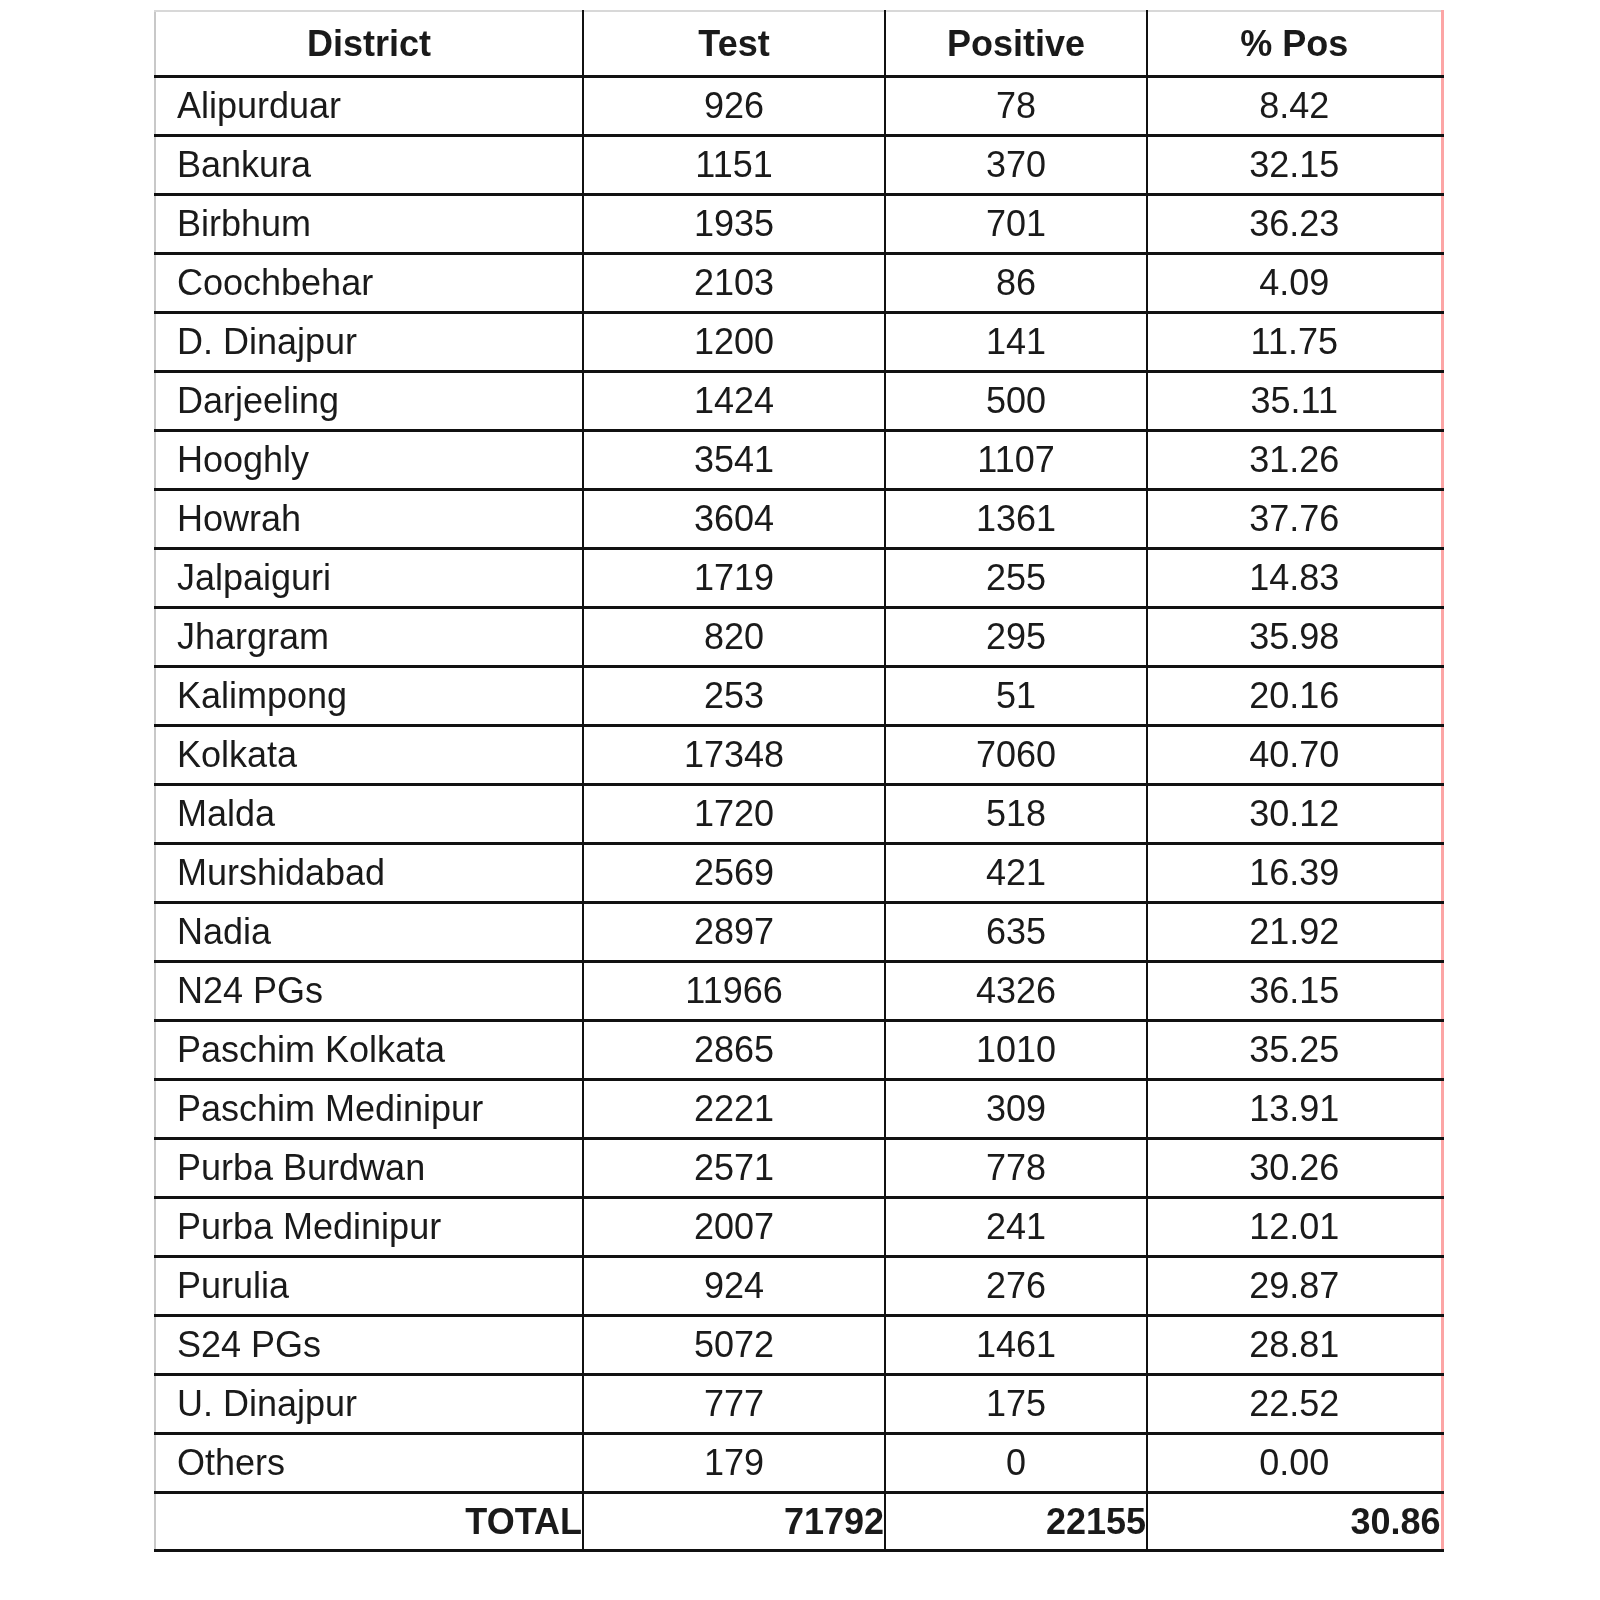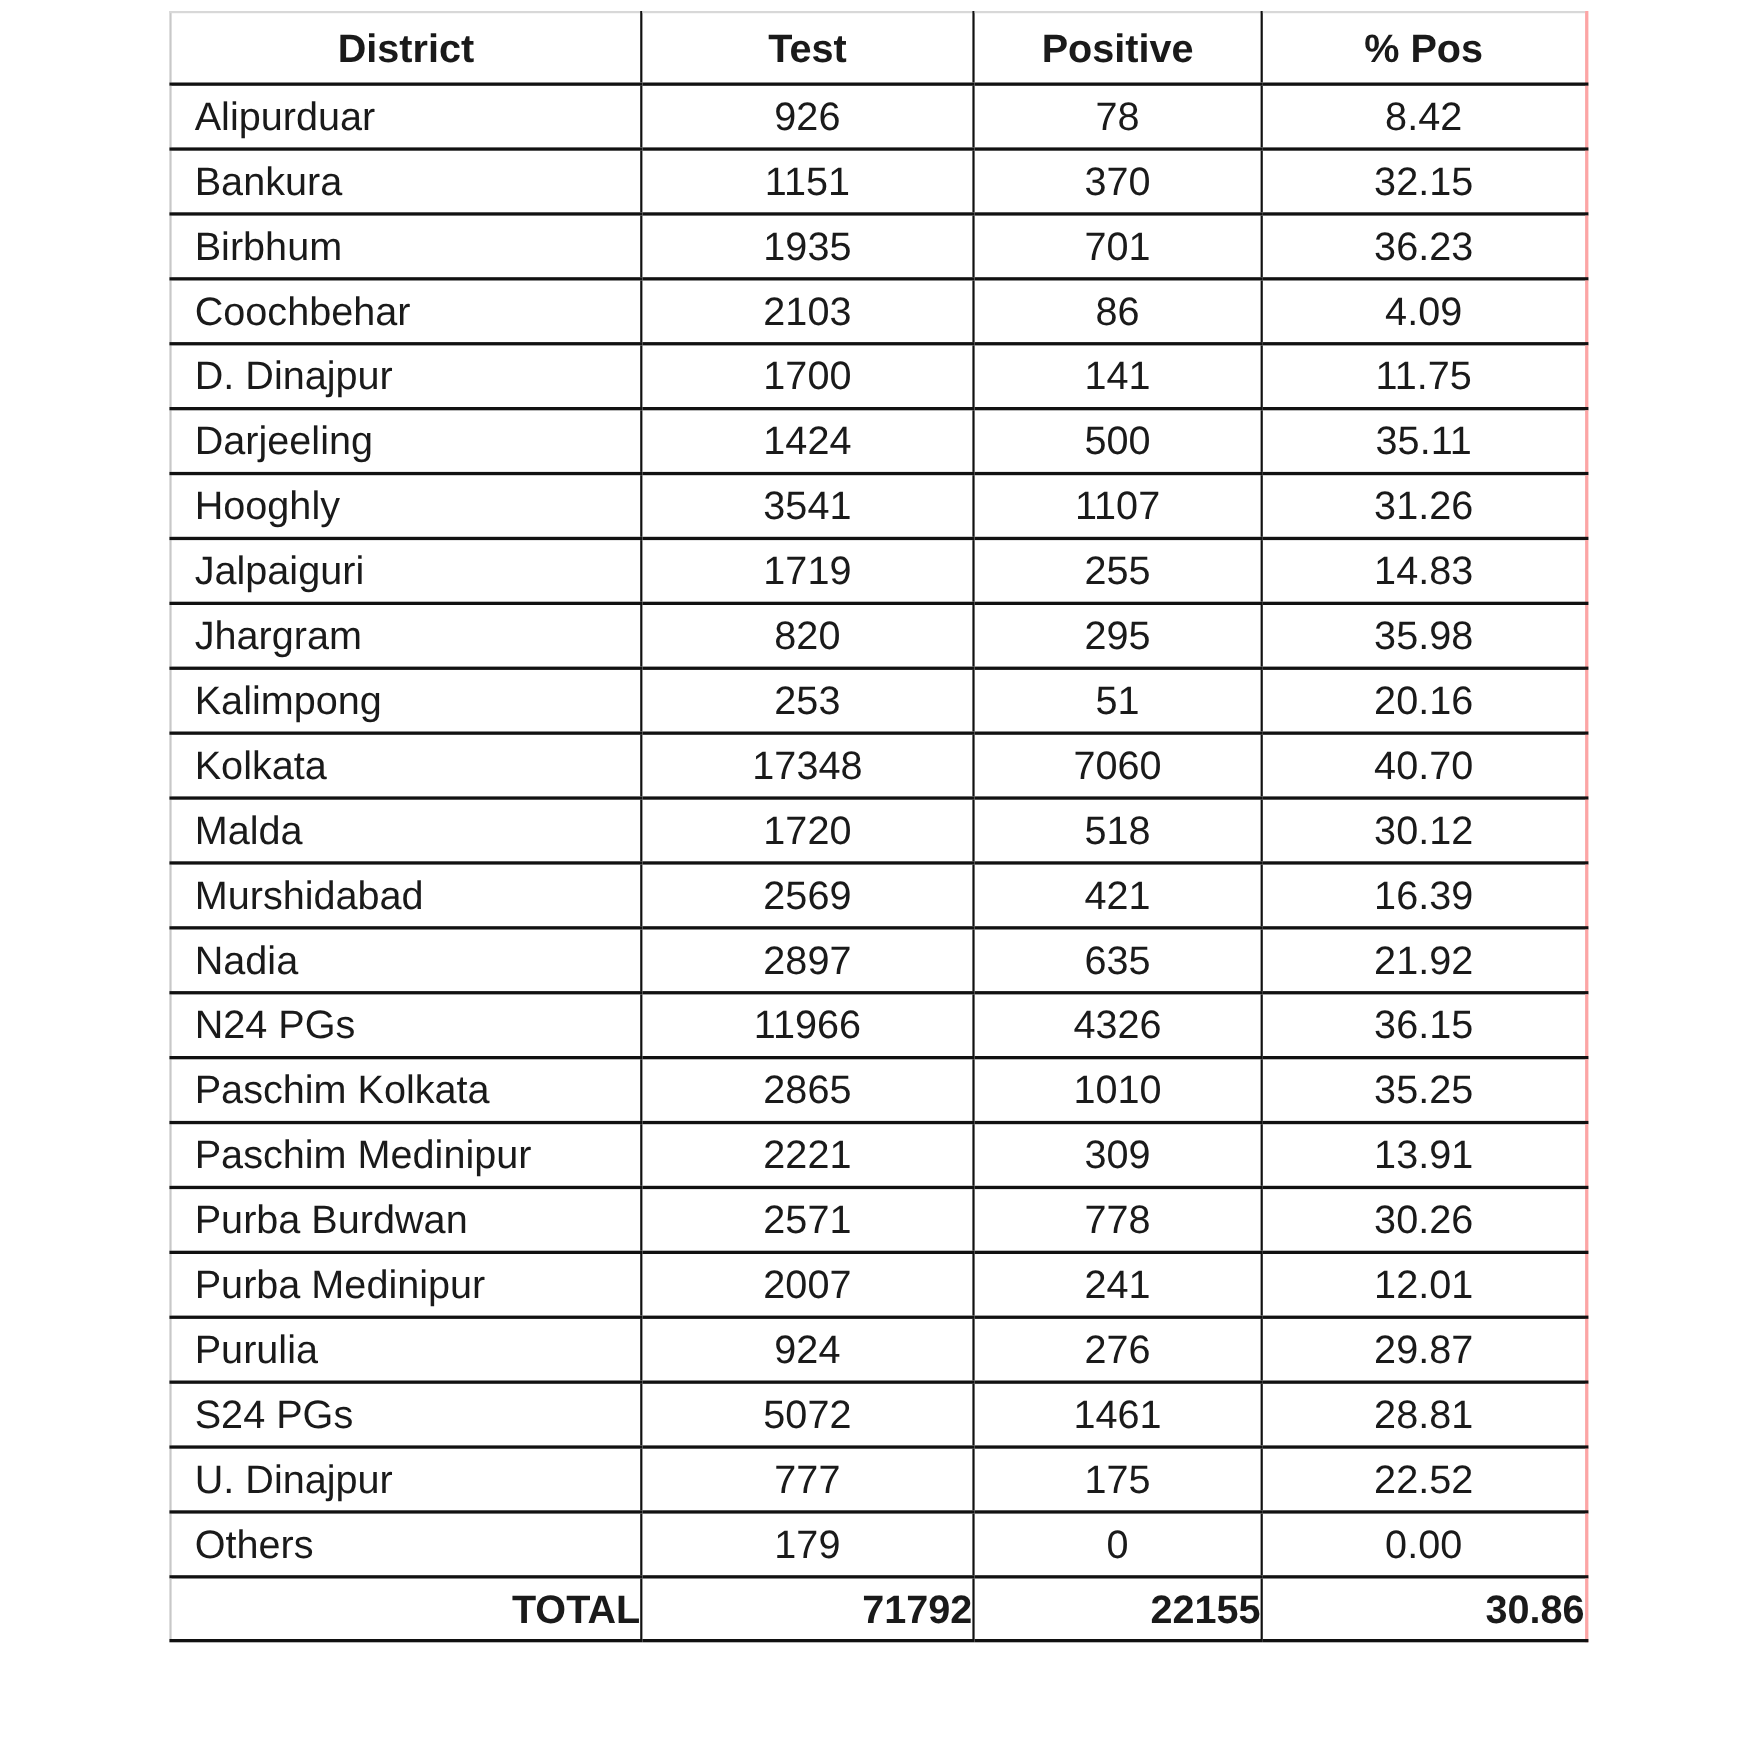--- a/index.html
+++ b/index.html
@@ -106,35 +106,41 @@
           <td class="num">36.23</td>
         </tr>
         <tr>
           <td class="name">Coochbehar</td>
           <td class="num">2103</td>
           <td class="num">86</td>
           <td class="num">4.09</td>
         </tr>
         <tr>
           <td class="name">D. Dinajpur</td>
-          <td class="num">1700</td>
+          <td class="num">1200</td>
           <td class="num">141</td>
           <td class="num">11.75</td>
         </tr>
         <tr>
           <td class="name">Darjeeling</td>
           <td class="num">1424</td>
           <td class="num">500</td>
           <td class="num">35.11</td>
         </tr>
         <tr>
           <td class="name">Hooghly</td>
           <td class="num">3541</td>
           <td class="num">1107</td>
           <td class="num">31.26</td>
+        </tr>
+        <tr>
+          <td class="name">Howrah</td>
+          <td class="num">3604</td>
+          <td class="num">1361</td>
+          <td class="num">37.76</td>
         </tr>
         <tr>
           <td class="name">Jalpaiguri</td>
           <td class="num">1719</td>
           <td class="num">255</td>
           <td class="num">14.83</td>
         </tr>
         <tr>
           <td class="name">Jhargram</td>
           <td class="num">820</td>

